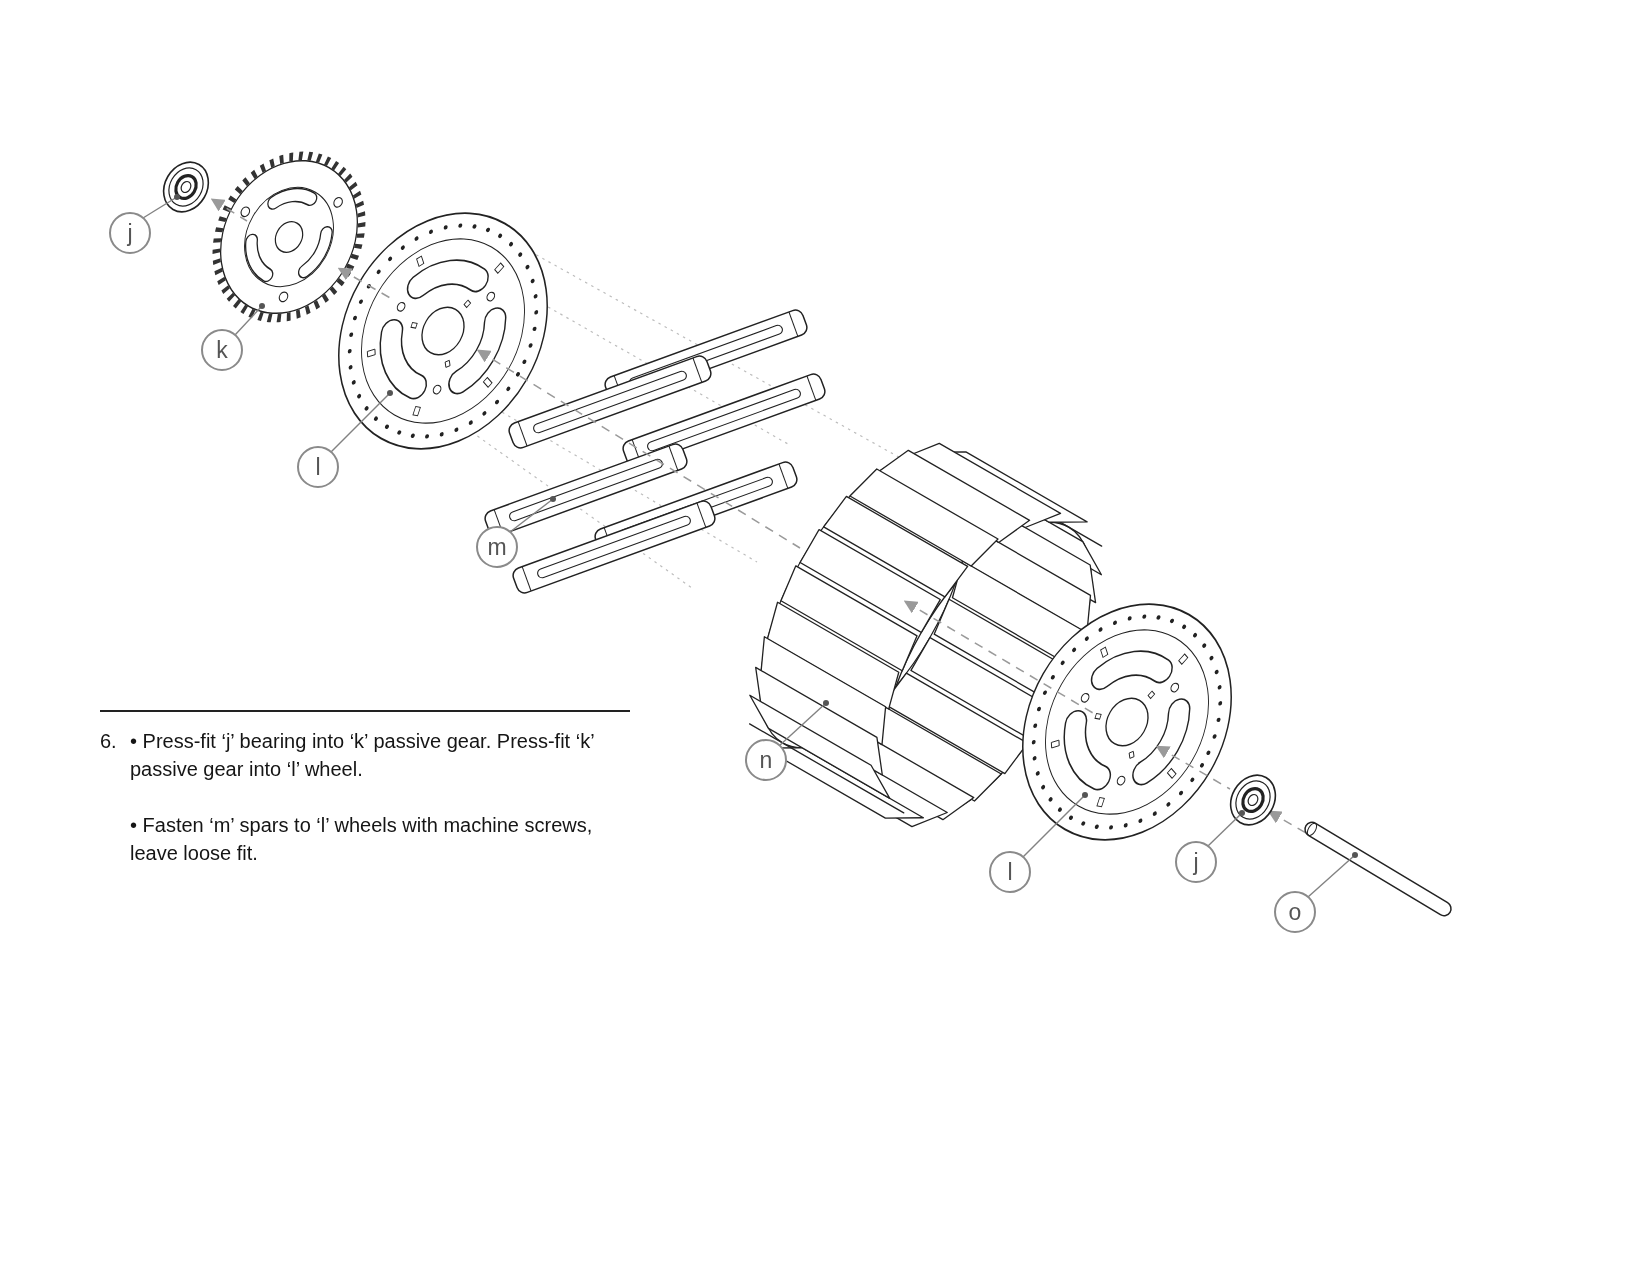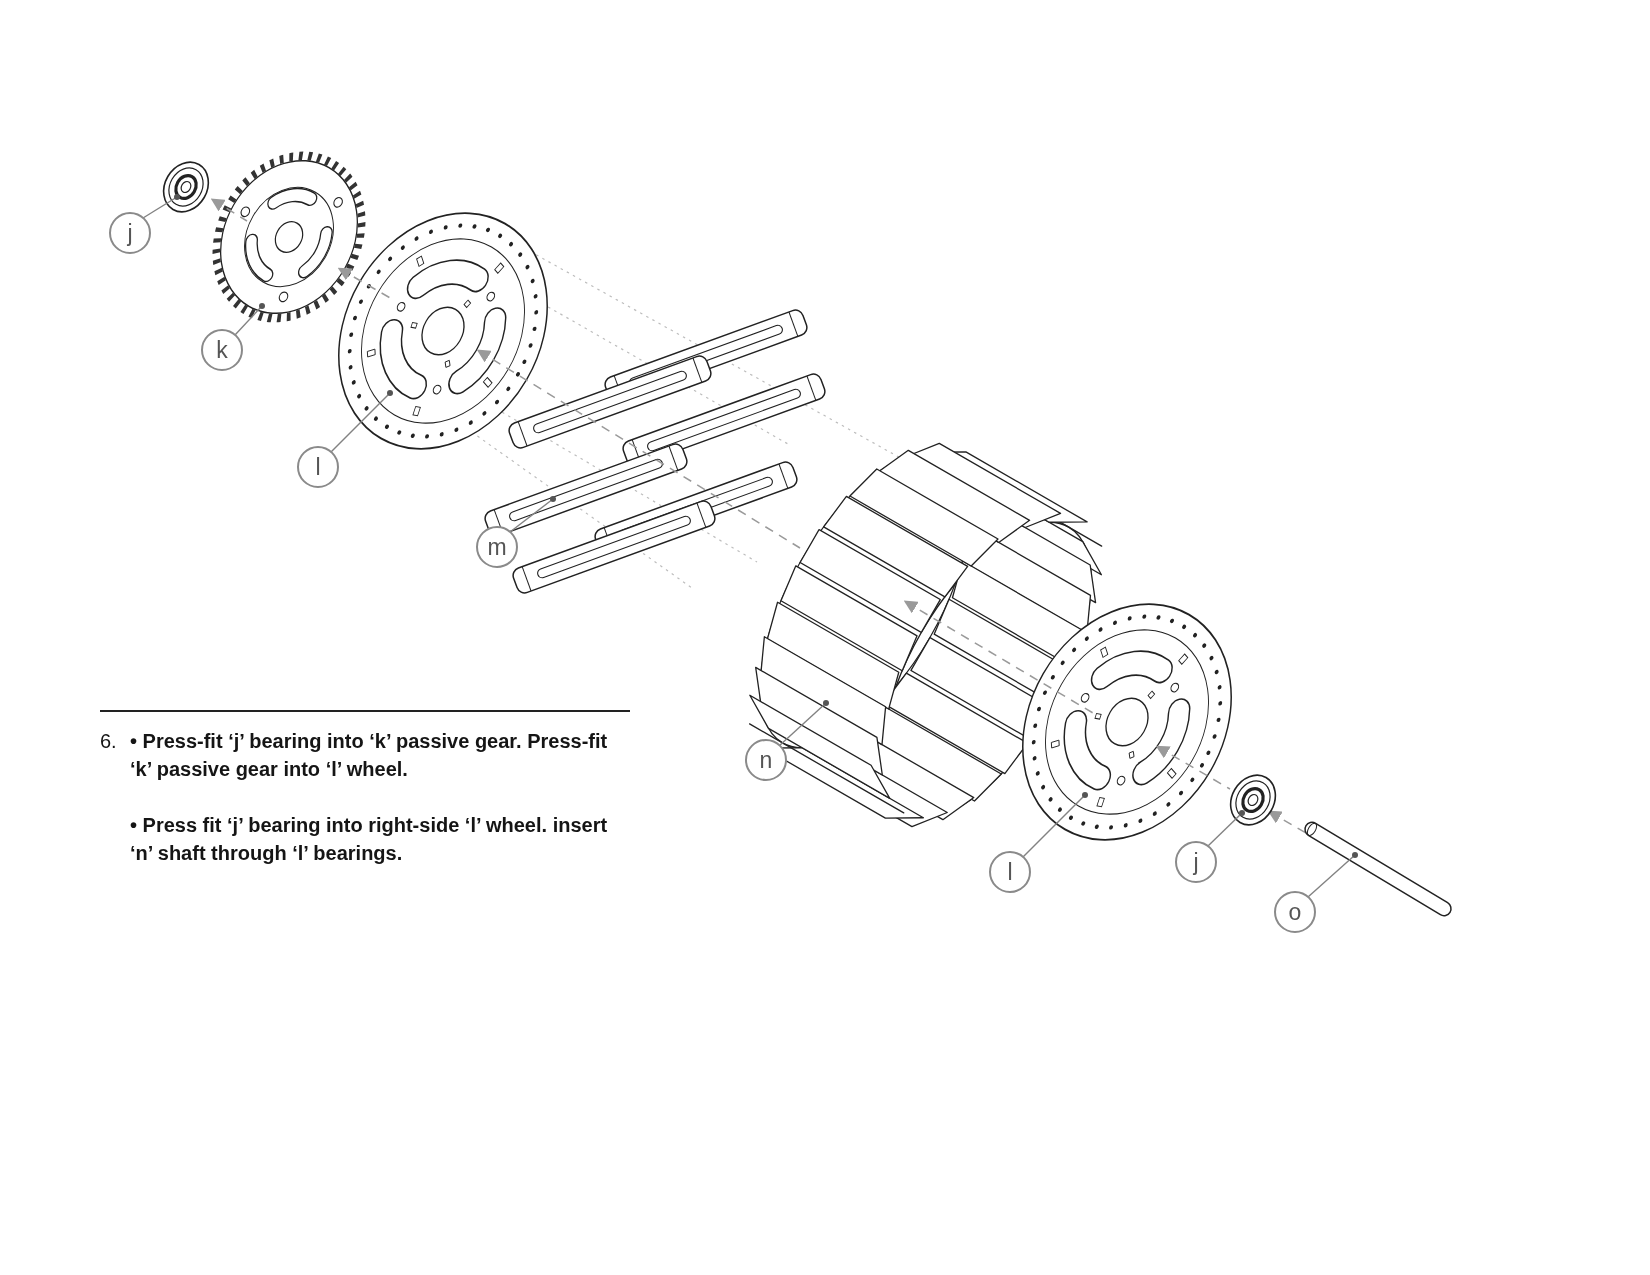--- a/index.html
+++ b/index.html
@@ -14,21 +14,21 @@
   .dash{stroke:#9a9a9a;stroke-width:1.5;stroke-dasharray:9 7;fill:none;
         marker-start:url(#arr);}
   .dots{stroke:#bdbdbd;stroke-width:1.2;stroke-dasharray:2.5 4.5;fill:none;}
 
   
   .instructions{position:absolute;left:100px;top:710px;width:530px;color:#151515;}
   .rule{border-top:2px solid #222;margin-bottom:15px;}
   .step{display:flex;}
   .stepnum{width:30px;font-size:20px;line-height:1.4;}
   .bullets{flex:1;font-size:20px;line-height:1.4;}
-  .bullets p{margin:0 0 28px 0;font-weight:bold;}
+  .bullets p{margin:0 0 28px 0;}
 </style>
 </head>
 <body>
 
 <svg class="canvas" width="1650" height="1275" viewBox="0 0 1650 1275">
   <defs>
     <marker id="arr" viewBox="0 0 10 10" refX="8" refY="5" markerWidth="9" markerHeight="9" orient="auto-start-reverse">
       <path d="M 0 0 L 10 5 L 0 10 z" fill="#9a9a9a"></path>
     </marker>
 
@@ -217,16 +217,16 @@
     <text class="coletter" x="1295" y="920">o</text>
   </g>
 </svg>
 
 <div class="instructions">
   <div class="rule"></div>
   <div class="step">
     <div class="stepnum">6.</div>
     <div class="bullets">
       <p>• Press-fit ‘j’ bearing into ‘k’ passive gear. Press-fit ‘k’ passive gear into ‘l’ wheel.</p>
-      <p>• Press fit ‘j’ bearing into right-side ‘l’ wheel. insert ‘n’ shaft through ‘l’ bearings.</p>
+      <p>• Fasten ‘m’ spars to ‘l’ wheels with machine screws, leave loose fit.</p>
     </div>
   </div>
 </div>
 
 </body></html>

